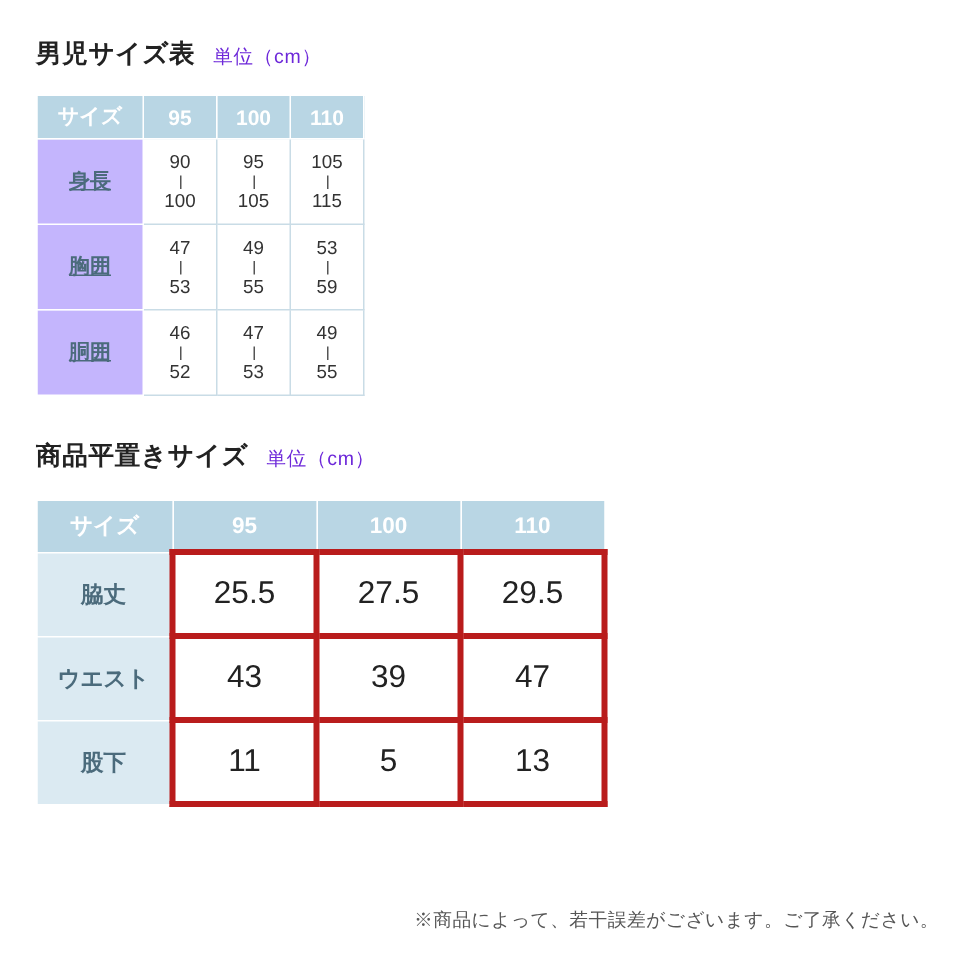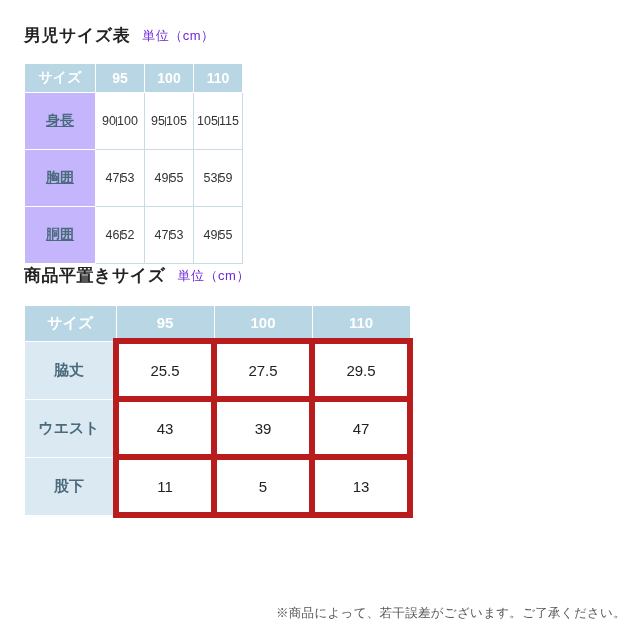--- a/index.html
+++ b/index.html
@@ -19,21 +19,21 @@
     position: relative;
     width: 640px;
     height: 640px;
     box-sizing: border-box;
     padding: 24px 24px 0 24px;
   }
 
   
   .section-head {
     display: flex;
-    align-items: center;
+    align-items: flex-end;
     gap: 12px;
   }
   .section-title {
     font-size: 17px;
     font-weight: bold;
     color: #222222;
     letter-spacing: 0.5px;
   }
   .section-unit {
     font-size: 13px;
@@ -75,21 +75,21 @@
     background: #ffffff;
     width: 48px;
     height: 56px;
     color: #333333;
     border: 1px solid #c9dce6;
   }
   table.t1 .hdr.sizecol { width: 48px; }
   table.t1 .hdr.rowlabel { width: 70px; }
   .range {
     display: flex;
-    flex-direction: row;
+    flex-direction: column;
     align-items: center;
     justify-content: center;
     line-height: 1.15;
     font-size: 12.5px;
   }
   .range .dash {
     display: block;
     width: 1px;
     height: 9px;
     background: #555555;
@@ -118,23 +118,23 @@
     background: #dbeaf2;
     color: #4b6b7c;
     font-weight: bold;
     font-size: 15px;
     width: 88px;
   }
   table.t2 .cell {
     background: #ffffff;
     width: 92px;
     height: 52px;
-    font-size: 15px;
+    font-size: 21px;
     color: #222222;
-    border: 6px solid #b91c1c;
+    border: 4px solid #b91c1c;
   }
   table.t2 .hdr.sizecol { width: 92px; }
   table.t2 .hdr.rowlabel { width: 88px; }
 
   
   .footnote {
     position: absolute;
     right: 14px;
     bottom: 18px;
     font-size: 12.5px;
@@ -233,21 +233,21 @@
             <span>49</span>
             <i class="dash"></i>
             <span>55</span>
           </span>
         </td>
       </tr>
     </tbody>
       </table>
   </div>
 
-  <div class="section-head" style="">
+  <div class="section-head" style="margin-top:28px;">
     <span class="section-title">商品平置きサイズ</span>
     <span class="section-unit">単位（cm）</span>
   </div>
 
   <div class="table2-wrap">
     <table class="t2">
       <tbody>
           <tr>
         <th class="hdr rowlabel">サイズ</th>
         <th class="hdr sizecol">95</th>

